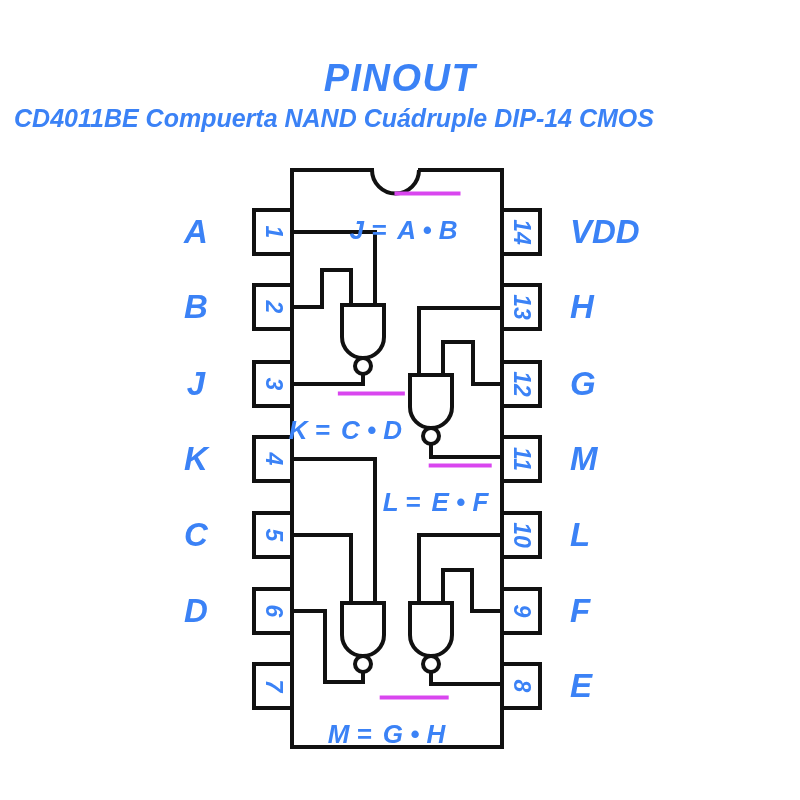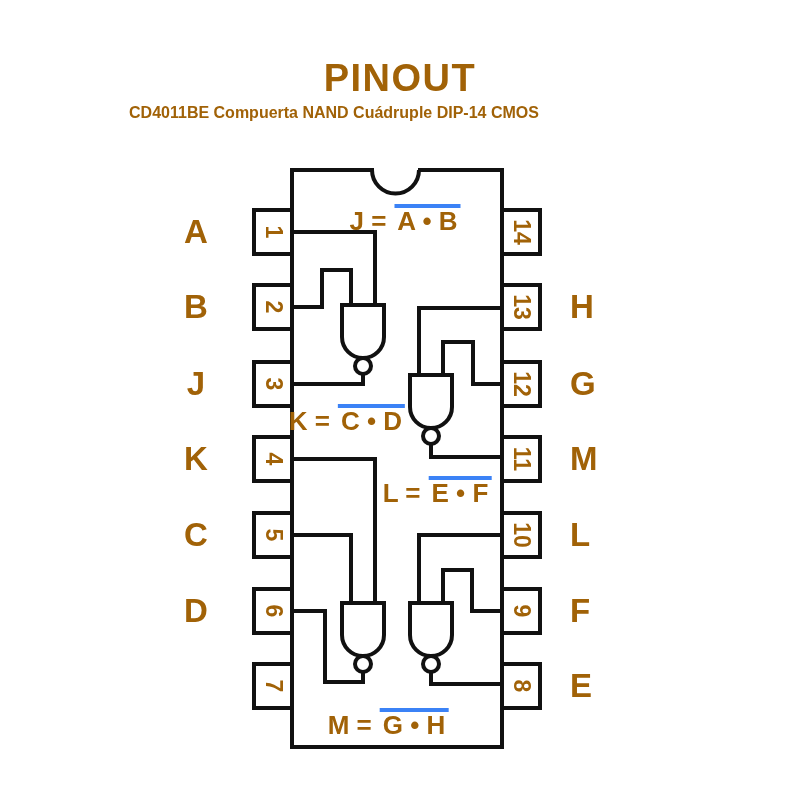--- a/index.html
+++ b/index.html
@@ -1,45 +1,45 @@
 <!DOCTYPE html>
 <html><head>
 <meta charset="utf-8">
 <style>
   html,body { margin:0; padding:0; background:#ffffff; }
   #stage {
     position:relative; width:800px; height:800px; background:#ffffff;
-    font-family:"Liberation Sans", sans-serif; color:#a16207; overflow:hidden;
+    font-family:"Liberation Sans", sans-serif; color:#3b82f6; overflow:hidden;font-style:italic;
   }
   #diagram-svg { position:absolute; left:0; top:0; }
   .title {
     position:absolute; left:0; top:57px; width:800px; text-align:center;
     font-size:38px; font-weight:800; letter-spacing:1.5px;
   }
   .subtitle {
     position:absolute; left:0; top:104px; width:668px; text-align:center;
-    font-size:16px; font-weight:800; letter-spacing:0px;
+    font-size:25px; font-weight:800; letter-spacing:0px;
   }
   .pin-label {
     position:absolute; height:48px; line-height:48px;
     font-size:33px; font-weight:800; white-space:nowrap;
   }
   .pin-label.left  { left:148px; width:96px; text-align:center; }
   .pin-label.right { left:570px; width:140px; text-align:left; }
   .pin-number {
     position:absolute; transform:translate(-50%,-50%) rotate(90deg);
     font-size:23px; font-weight:700; line-height:1; white-space:nowrap;
   }
   .equation {
     position:absolute; transform:translate(-50%,-50%);
     display:flex; align-items:flex-end; gap:8px;
     font-size:26px; font-weight:800; white-space:nowrap;
   }
   .eq-lhs { line-height:1; padding-top:8px; }
-  .eq-rhs { line-height:1; border-top:4px solid #3b82f6; padding:0 3px 0 3px; }
+  .eq-rhs { line-height:1; border-top:4px solid #d946ef; padding:21px 3px 0 3px; }
 </style>
 </head>
 <body>
 
 <div id="stage">
 
   <div class="title">PINOUT</div>
   <div class="subtitle">CD4011BE Compuerta NAND Cuádruple DIP-14 CMOS</div>
 
   <svg id="diagram-svg" width="800" height="800" viewBox="0 0 800 800">
@@ -112,20 +112,21 @@
   <div class="pin-number" style="left:521px; top:611px;">9</div>
   <div class="pin-number" style="left:521px; top:686px;">8</div>
 
   <div class="pin-label left" style="top:208px;">A</div>
   <div class="pin-label left" style="top:283px;">B</div>
   <div class="pin-label left" style="top:360px;">J</div>
   <div class="pin-label left" style="top:435px;">K</div>
   <div class="pin-label left" style="top:511px;">C</div>
   <div class="pin-label left" style="top:587px;">D</div>
 
+  <div class="pin-label right" style="top:208px;">VDD</div>
   <div class="pin-label right" style="top:283px;">H</div>
   <div class="pin-label right" style="top:360px;">G</div>
   <div class="pin-label right" style="top:435px;">M</div>
   <div class="pin-label right" style="top:511px;">L</div>
   <div class="pin-label right" style="top:587px;">F</div>
   <div class="pin-label right" style="top:662px;">E</div>
 
   <div class="equation" style="left:405px; top:217px;">
     <span class="eq-lhs">J =</span>
     <span class="eq-rhs">A • B</span>

